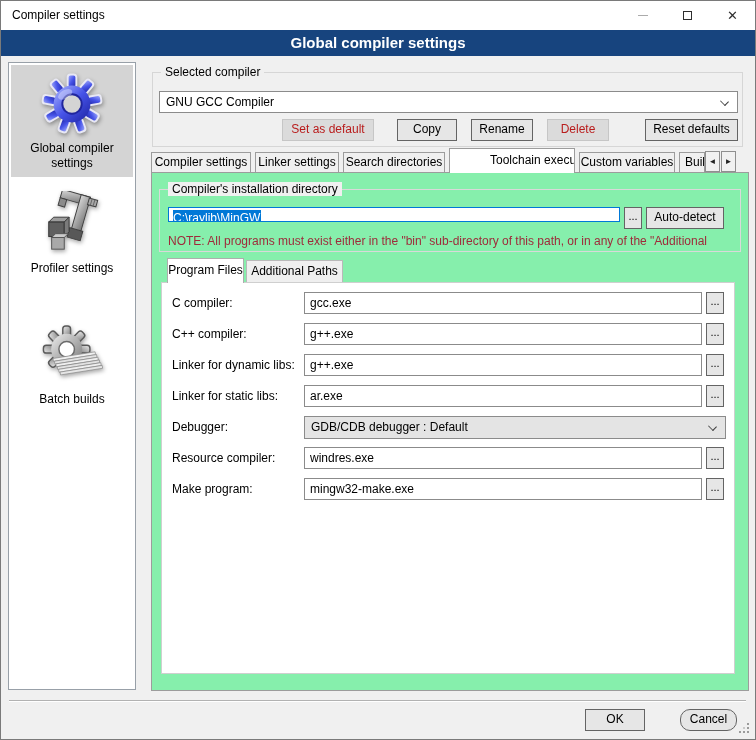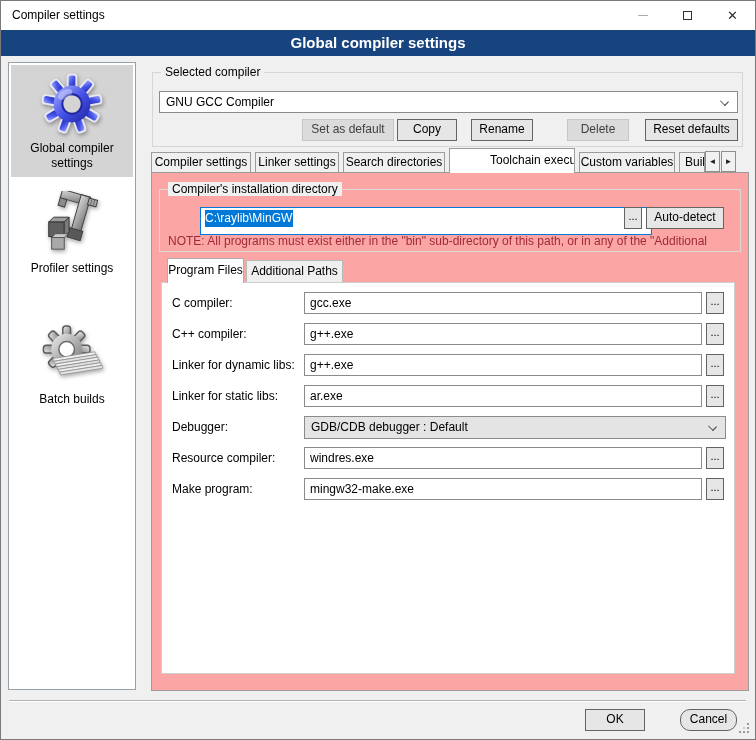--- a/index.html
+++ b/index.html
@@ -40,36 +40,36 @@
   .combo { position:absolute; background:#fff; border:1px solid #8b8b8b; line-height:20px;
            padding-left:6px; overflow:hidden; white-space:nowrap; }
   .combo.gray { background:#e4e4e4; }
   .chev { position:absolute; right:9px; top:6px; width:7px; height:7px;
           border-right:1.5px solid #3c3c3c; border-bottom:1.5px solid #3c3c3c;
           transform:rotate(45deg) scale(1,.8); }
 
   
   .btn { position:absolute; height:22px; background:#e6e6e6; border:1px solid #646464;
          text-align:center; line-height:19px; font-size:12px; overflow:hidden; white-space:nowrap; }
-  .btn.disabled { background:#dbdbdb; border-color:#c6c6c6; color:#404040;margin-left:20px; }
+  .btn.disabled { background:#dbdbdb; border-color:#c6c6c6; color:#b91c1c; }
   .btn.small { font-size:11px; line-height:16px; }
 
   
   .tab { position:absolute; top:151px; height:20px; background:#f0f0f0;
          border:1px solid #9c9c9c; border-bottom:none; text-align:center; line-height:19px;
          overflow:hidden; white-space:nowrap; z-index:1; }
   .tab.active { top:147px; height:25px; background:#fff; line-height:23px; z-index:3; }
   .tab.clip { text-align:left; padding-left:5px; }
   .tabscroll { position:absolute; top:150px; width:15px; height:21px; background:#f1f1f1;
                border:1px solid #8f8f8f; text-align:center; line-height:19px; font-size:8px;
                color:#222; z-index:3; }
 
   
   .panel-outer { position:absolute; left:150px; top:171px; width:598px; height:519px;
-                 border:1px solid #9c9c9c; background:#fca5a5; z-index:2; }
+                 border:1px solid #9c9c9c; background:#86efac; z-index:2; }
 
   .textbox { position:absolute; background:#fff; border:1px solid #8b8b8b; line-height:20px;
              padding:0 4px; overflow:hidden; white-space:nowrap; }
   .textbox.focused { border-color:var(--focus-border,#0078d7); }
   .seltext { background:var(--selection-blue,#0078d7); color:#fff; padding:1px 1px 2px 0; }
 
   .note { position:absolute; color:var(--note-red,#9e2a3a); white-space:nowrap; overflow:hidden; }
 
   
   .subtab { position:absolute; height:22px; background:#efefef; border:1px solid #b9b9b9;
@@ -224,21 +224,21 @@
   <div class="tab active" style="left:448px; width:126px;padding-left:40px;">Toolchain executables</div>
   <div class="tab" style="left:578px; width:96px;text-align:center;">Custom variables</div>
   <div class="tab clip" style="left:678px; width:26px;">Build options</div>
   <div class="tabscroll" style="left:704px;"><span>◄</span></div>
   <div class="tabscroll" style="left:720px;"><span>►</span></div>
 
   <div class="panel-outer">
 
     <div class="groupbox" style="left:7px; top:16px; width:582px; height:63px; border-color:#d9d9d9;">
       <span class="legend">Compiler's installation directory</span>
-      <div class="textbox focused" style="left:8px; top:17px; width:452px; height:28px;margin-left:32px;">
+      <div class="textbox focused" style="left:8px; top:17px; width:452px; height:15px;">
         <span class="seltext">C:\raylib\MinGW</span>
       </div>
       <div class="btn small" style="left:464px; top:17px; width:18px;">...</div>
       <div class="btn" style="left:486px; top:17px; width:78px;">Auto-detect</div>
       <div class="note" style="left:8px; top:44px; width:568px;">NOTE: All programs must exist either in the "bin" sub-directory of this path, or in any of the "Additional</div>
     </div>
 
     <div class="subtab active" style="left:15px; top:85px; width:77px; height:25px; line-height:23px;">Program Files</div>
     <div class="subtab" style="left:94px; top:87px; width:97px;">Additional Paths</div>
 

